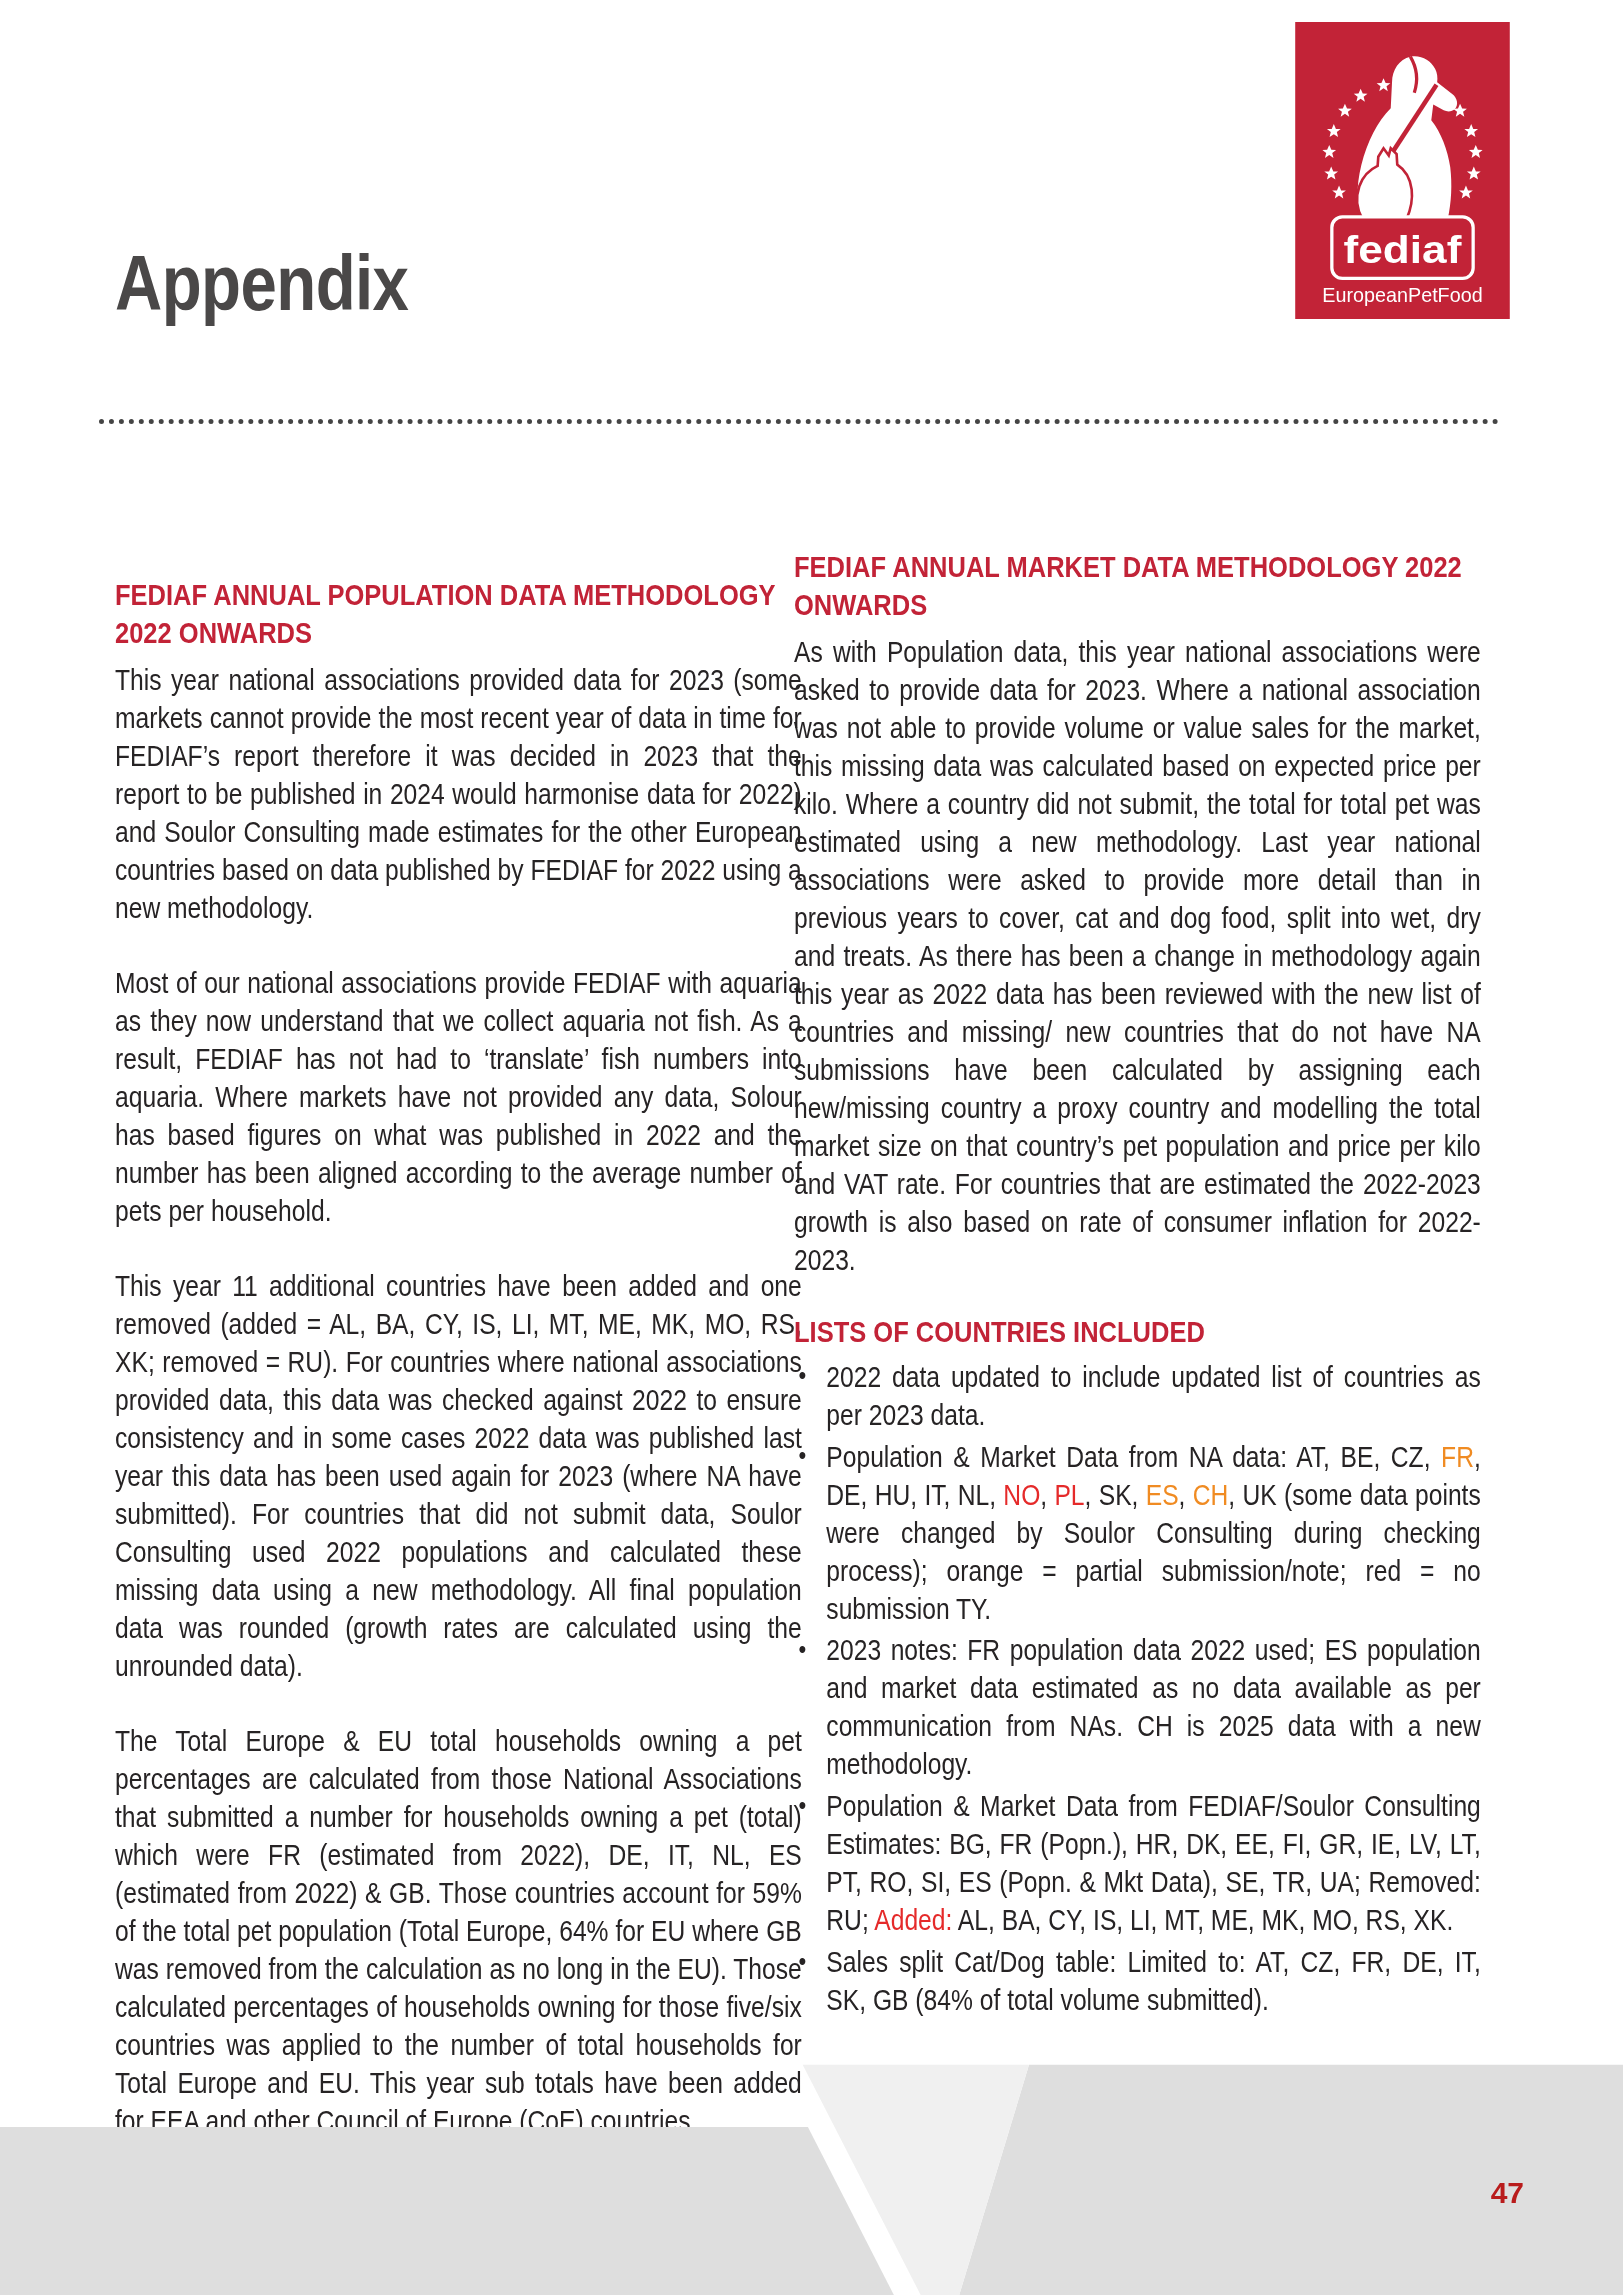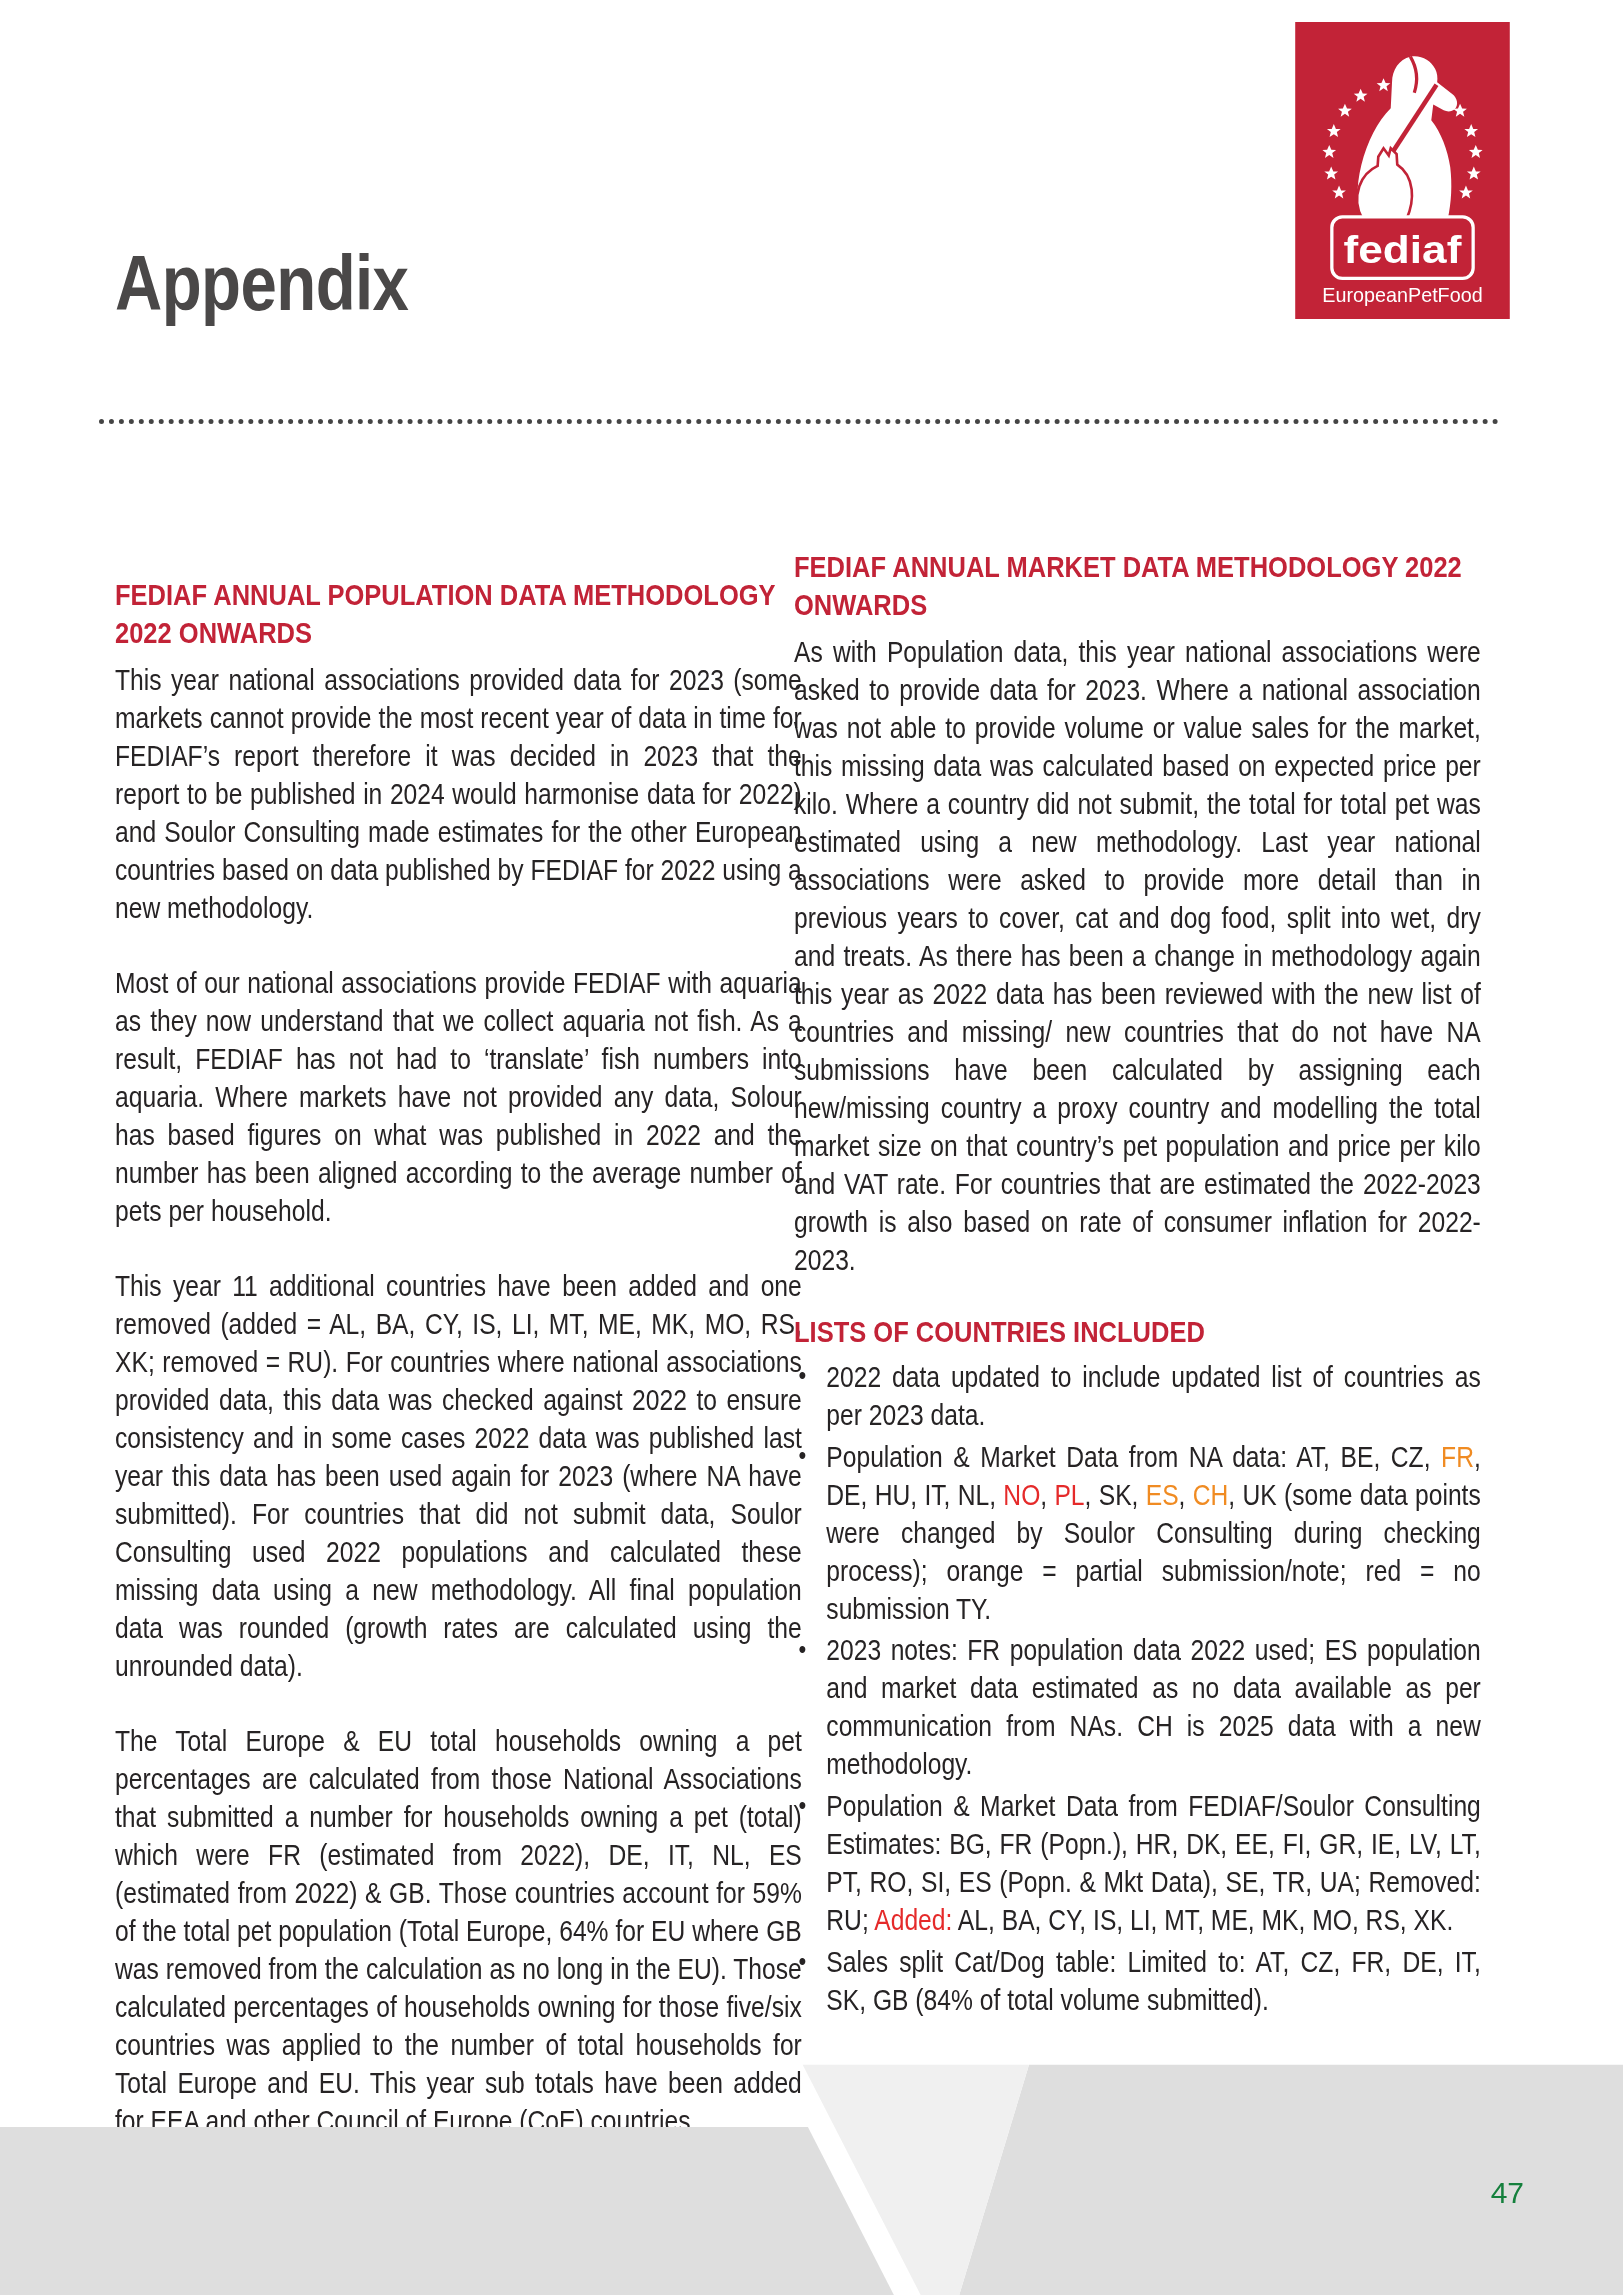--- a/index.html
+++ b/index.html
@@ -54,21 +54,21 @@
   }
   ul.bullets li::before{
     content:"\2022";
     position:absolute;left:5.2px;top:-1.3px;
     font-size:26px;color:#262324;
   }
   
   .bottom-art{position:absolute;left:0;top:2060px;width:1623px;height:236px;}
   .page-number{
     position:absolute;left:1459px;top:2176px;width:65px;
-    font-size:30px;font-weight:400;color:#15803d;text-align:right;
+    font-size:30px;font-weight:700;color:#b91c1c;text-align:right;
     z-index:3;
   }
 </style>
 </head>
 <body>
 
 <div class="page">
 
   <div class="page-title squeeze">Appendix</div>
 

